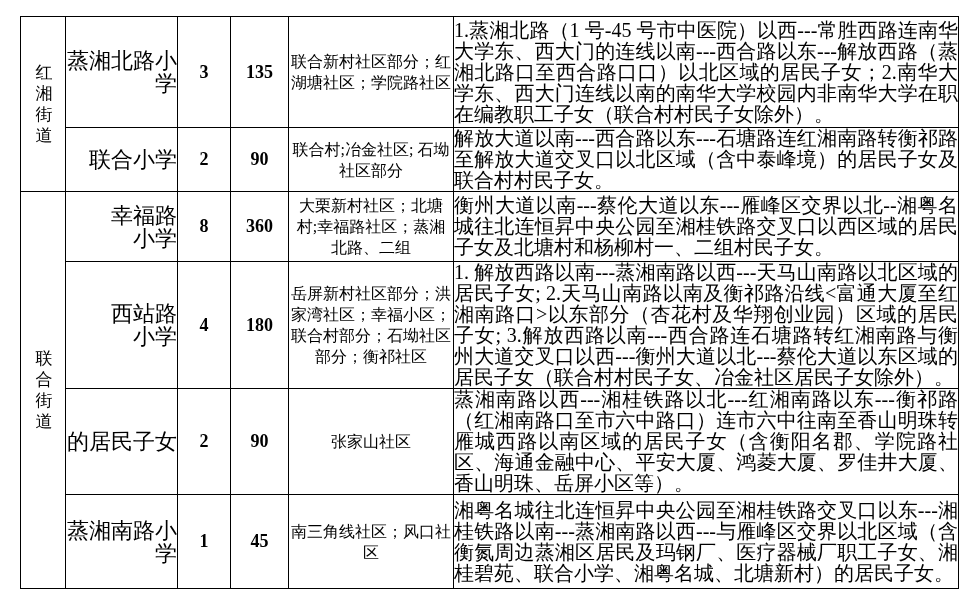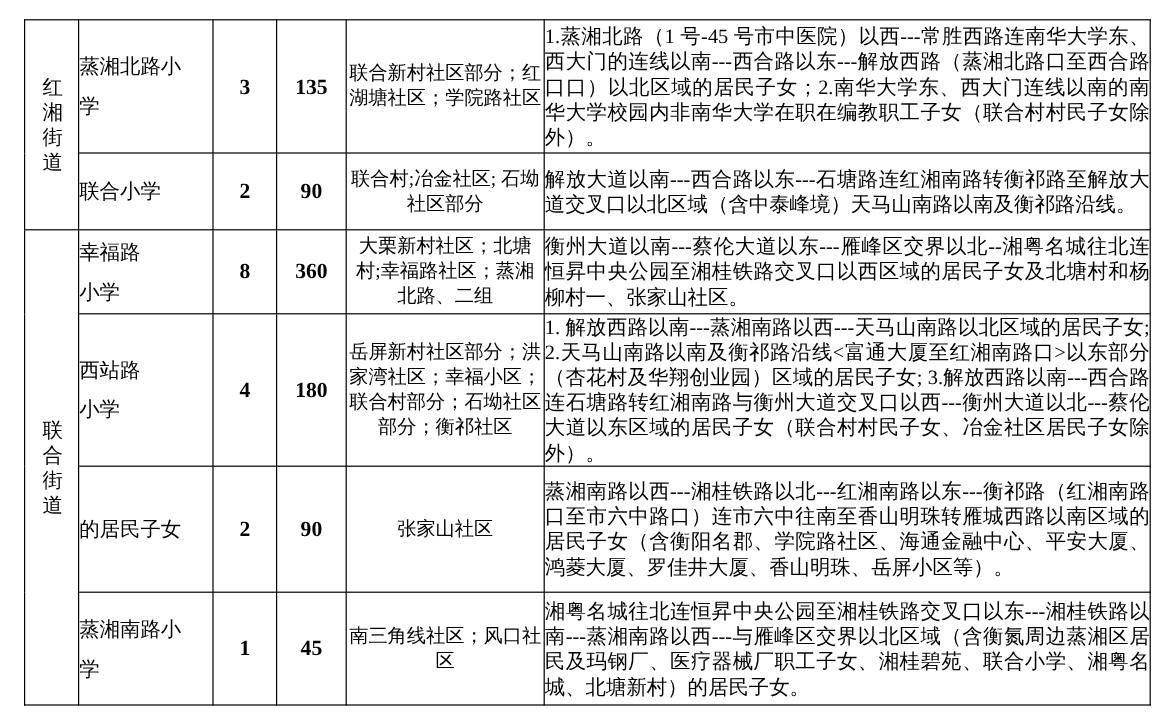--- a/index.html
+++ b/index.html
@@ -34,39 +34,39 @@
   .street-cell { text-align: center; }
   .street-text {
     width: 19px;
     margin: 0 auto;
     word-break: break-all;
     font-size: 17px;
     line-height: 21px;
     text-align: right;
   }
   .school-cell {
-    text-align: left;
-    font-size: 17px;
-    line-height: 33px;
+    text-align: right;
+    font-size: 22px;
+    line-height: 23px;
     white-space: pre-line;
   }
   .num-cell {
     text-align: center;
     font-size: 18px;
     font-weight: bold;
   }
   .comm-cell {
     font-size: 16px;
     line-height: 21px;
     padding: 2px 5px 2px 6px;
     text-align: center;
     vertical-align: middle;
   }
   .scope-cell {
-    font-size: 17px;
+    font-size: 20px;
     line-height: 21px;
     padding: 2px 5px 2px 6px;
     text-align: justify;
     vertical-align: middle;
   }
 </style>
 </head>
 <body>
 
 <table class="enroll">
@@ -88,32 +88,32 @@
       <td class="num-cell">3</td>
       <td class="num-cell">135</td>
       <td class="comm-cell">联合新村社区部分；红湖塘社区；学院路社区</td>
       <td class="scope-cell">1.蒸湘北路（1 号-45 号市中医院）以西---常胜西路连南华大学东、西大门的连线以南---西合路以东---解放西路（蒸湘北路口至西合路口口）以北区域的居民子女；2.南华大学东、西大门连线以南的南华大学校园内非南华大学在职在编教职工子女（联合村村民子女除外）。</td>
     </tr>
     <tr class="r1">
       <td class="school-cell">联合小学</td>
       <td class="num-cell">2</td>
       <td class="num-cell">90</td>
       <td class="comm-cell">联合村;冶金社区; 石坳社区部分</td>
-      <td class="scope-cell">解放大道以南---西合路以东---石塘路连红湘南路转衡祁路至解放大道交叉口以北区域（含中泰峰境）天马山南路以南及衡祁路沿线。</td>
+      <td class="scope-cell">解放大道以南---西合路以东---石塘路连红湘南路转衡祁路至解放大道交叉口以北区域（含中泰峰境）的居民子女及联合村村民子女。</td>
     </tr>
     <tr class="r2">
       <td class="street-cell" rowspan="4">
         <div class="street-text">联合街道</div>
       </td>
       <td class="school-cell">幸福路
 小学</td>
       <td class="num-cell">8</td>
       <td class="num-cell">360</td>
       <td class="comm-cell">大栗新村社区；北塘村;幸福路社区；蒸湘北路、二组</td>
-      <td class="scope-cell">衡州大道以南---蔡伦大道以东---雁峰区交界以北--湘粤名城往北连恒昇中央公园至湘桂铁路交叉口以西区域的居民子女及北塘村和杨柳村一、张家山社区。</td>
+      <td class="scope-cell">衡州大道以南---蔡伦大道以东---雁峰区交界以北--湘粤名城往北连恒昇中央公园至湘桂铁路交叉口以西区域的居民子女及北塘村和杨柳村一、二组村民子女。</td>
     </tr>
     <tr class="r3">
       <td class="school-cell">西站路
 小学</td>
       <td class="num-cell">4</td>
       <td class="num-cell">180</td>
       <td class="comm-cell">岳屏新村社区部分；洪家湾社区；幸福小区；联合村部分；石坳社区部分；衡祁社区</td>
       <td class="scope-cell">1. 解放西路以南---蒸湘南路以西---天马山南路以北区域的居民子女; 2.天马山南路以南及衡祁路沿线&lt;富通大厦至红湘南路口&gt;以东部分（杏花村及华翔创业园）区域的居民子女; 3.解放西路以南---西合路连石塘路转红湘南路与衡州大道交叉口以西---衡州大道以北---蔡伦大道以东区域的居民子女（联合村村民子女、冶金社区居民子女除外）。</td>
     </tr>
     <tr class="r4">

